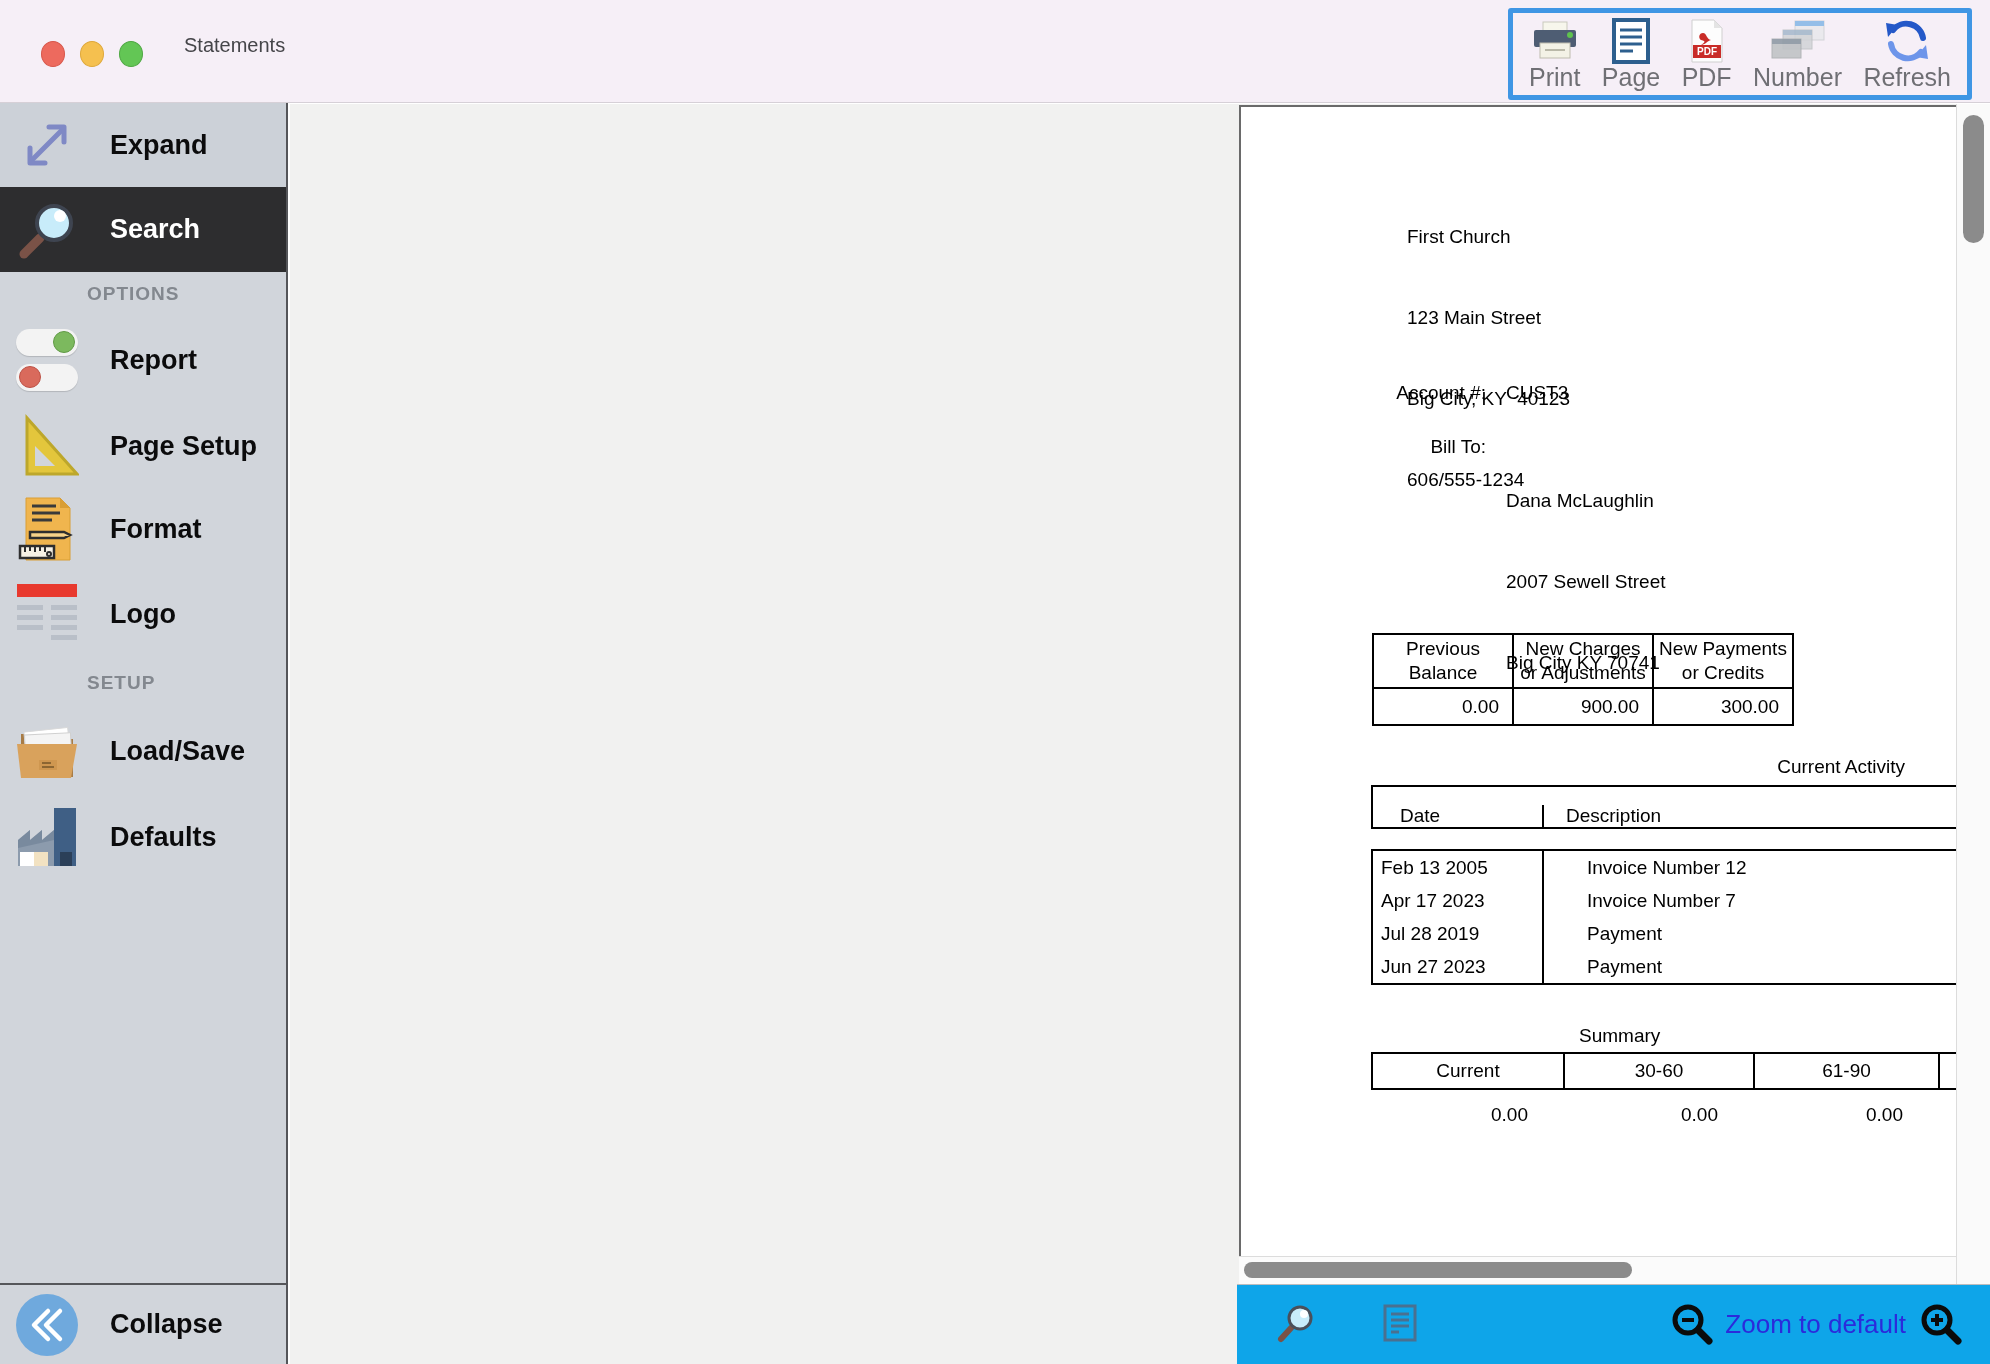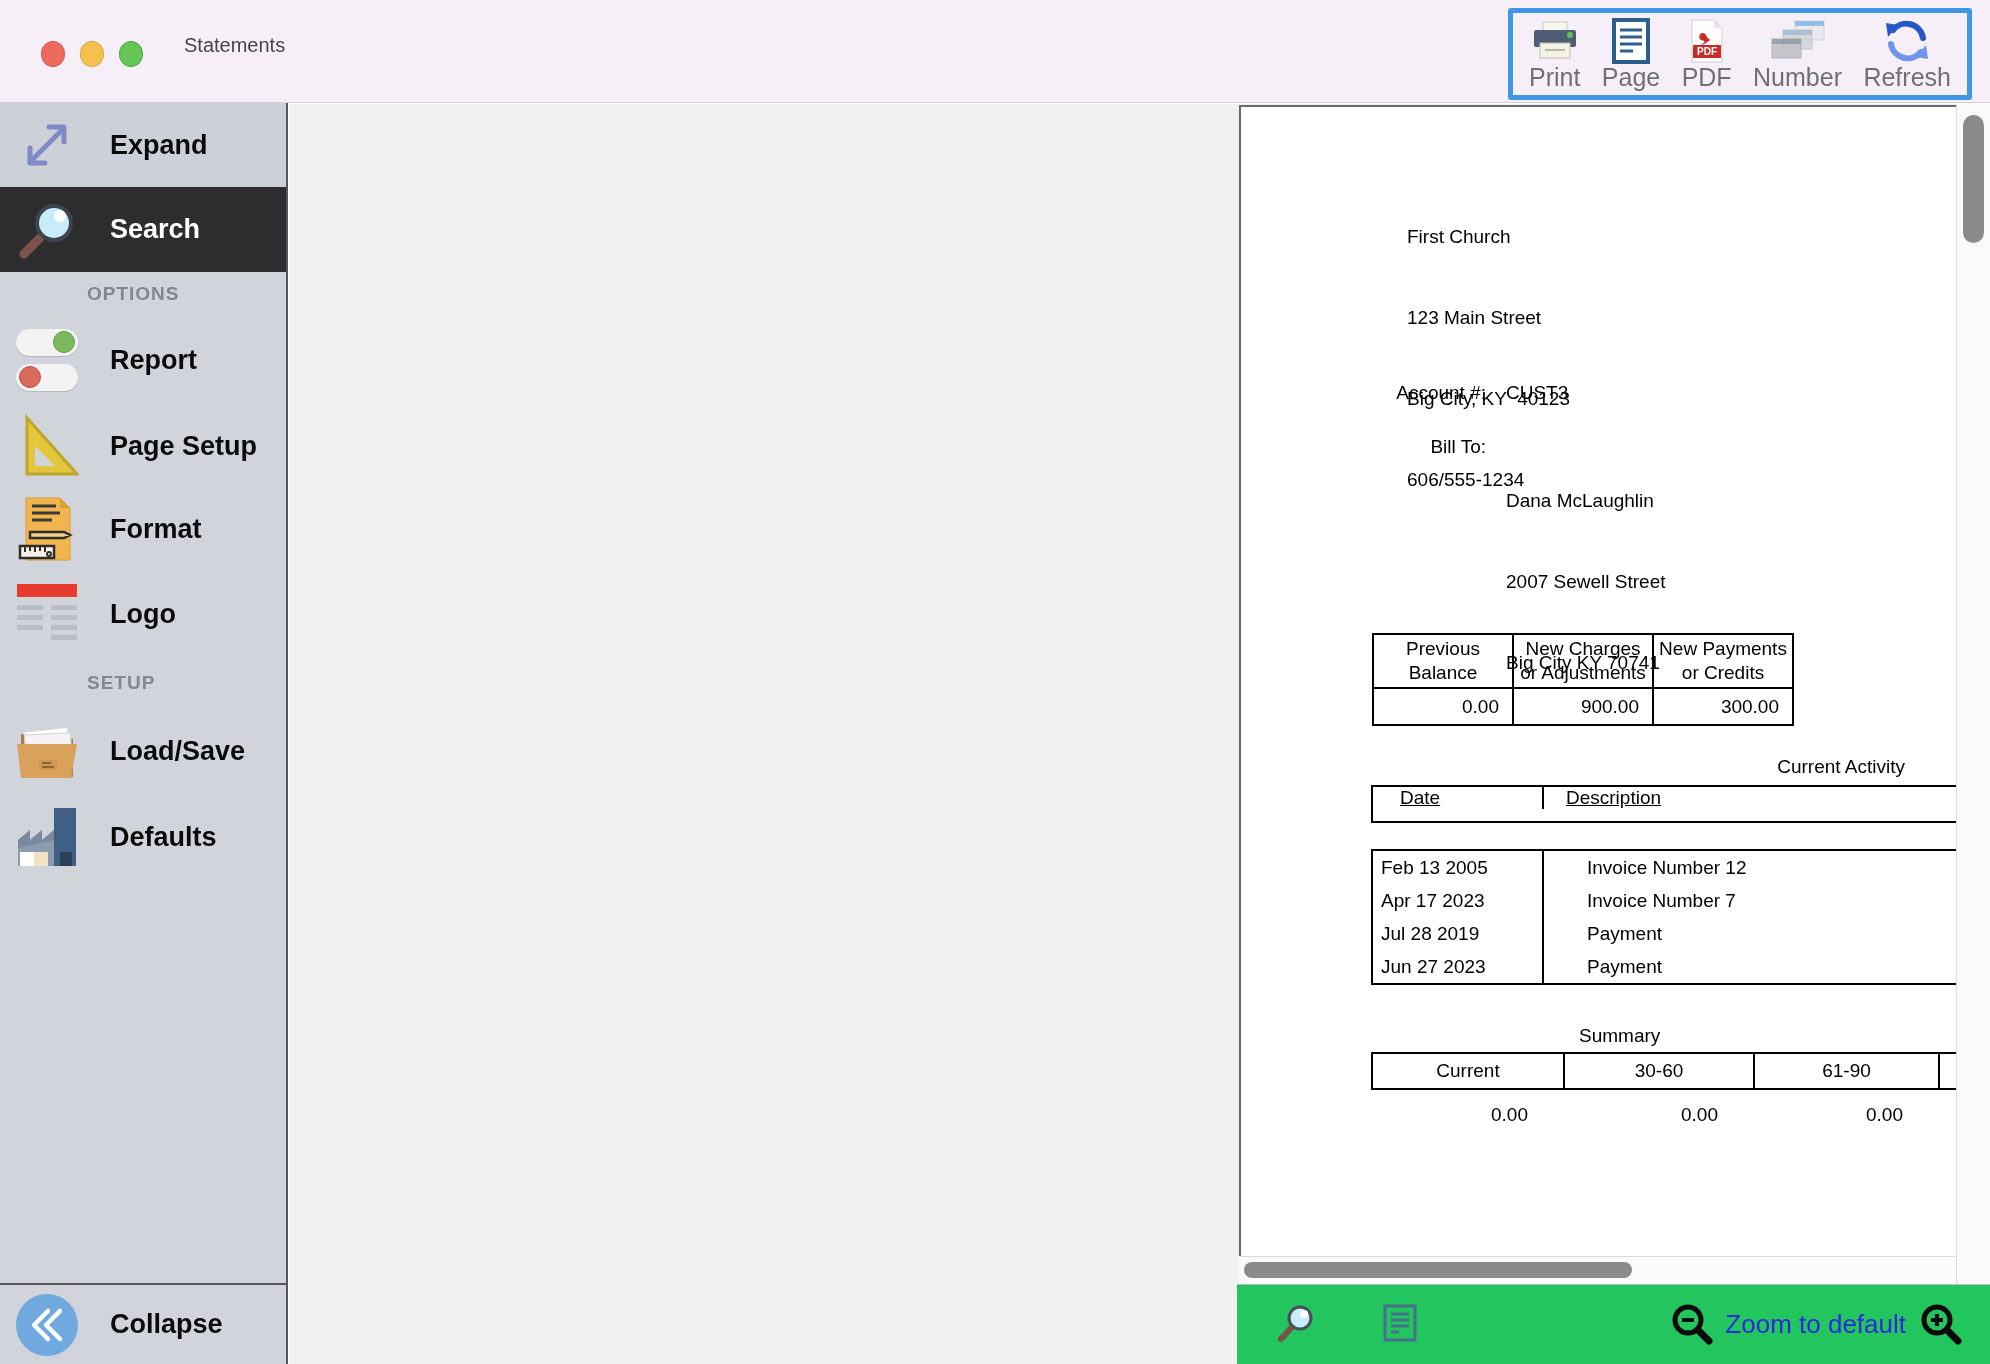--- a/index.html
+++ b/index.html
@@ -71,22 +71,22 @@
   .bill-row { position:absolute; left:0; top:326px; display:flex; }
   .doc-label { width:245px; text-align:right; line-height:27px; }
   .doc-val { margin-left:20px; line-height:27px; white-space:pre; }
 
   .bal-table { position:absolute; left:131px; top:526px; border-collapse:collapse; }
   .bal-table td { border:2px solid #000; }
   .bal-h { width:140px; height:54px; text-align:center; vertical-align:middle; line-height:24px; font-size:19px; padding:0 1px; }
   .bal-v { height:37px; text-align:right; vertical-align:middle; padding-right:13px; font-size:19px; }
 
   .ca-title { position:absolute; top:649px; left:364px; width:300px; text-align:right; }
-  .ca-head { position:absolute; left:130px; top:678px; width:587px; height:38px;
-             border:2px solid #000; border-right:none; display:flex; align-items:flex-start;text-decoration:underline; }
+  .ca-head { position:absolute; left:130px; top:678px; width:587px; height:44px;
+             border:2px solid #000; border-right:none; display:flex; align-items:flex-end; }
   .ca-head .c1 { width:171px; border-right:2px solid #000; display:flex; align-items:center; padding-left:27px; }
   .ca-head .c2 { flex:1; display:flex; align-items:center; padding-left:10px;margin-left:12px; }
   .ca-data { position:absolute; left:130px; top:742px; width:587px;
              border:2px solid #000; border-right:none; }
   .ca-row { display:flex; height:33px; align-items:center; }
   .ca-row .c1 { width:171px; align-self:stretch; display:flex; align-items:center;
                 border-right:2px solid #000; padding-left:8px; }
   .ca-row .c2 { padding-left:43px; }
 
   .sum-title { position:absolute; top:918px; left:338px; width:300px; text-align:left; }
@@ -104,21 +104,21 @@
              background:#fafafa; border-left:1px solid #dcdcdc; z-index:2; }
   .vthumb { position:absolute; left:6px; top:11px; width:21px; height:128px;
             background:#8b8b8b; border-radius:11px; }
   .hscroll { position:absolute; left:1239px; top:1256px; width:717px; height:28px;
              background:#fbfbfb; border-top:1px solid #dcdcdc; z-index:2; }
   .hthumb { position:absolute; left:5px; top:5px; width:388px; height:16px;
             background:#8b8b8b; border-radius:8px; }
 
   
   .preview-toolbar { position:absolute; left:1237px; top:1284px; width:753px; height:80px;
-                     background:#22c55e; border-top:1px solid #bcbcbe;
+                     background:#0ea5e9; border-top:1px solid #bcbcbe;
                      display:flex; align-items:center; z-index:3; }
   .pt-mag { margin-left:38px; }
   .pt-doc { margin-left:66px; }
   .pt-spacer { flex:1; }
   .zoom-link { font-size:26px; color:#2b2bdb; margin:0 12px; white-space:nowrap; }
   .pt-zoomin { margin-right:28px; }
 </style>
 </head>
 <body>
 

